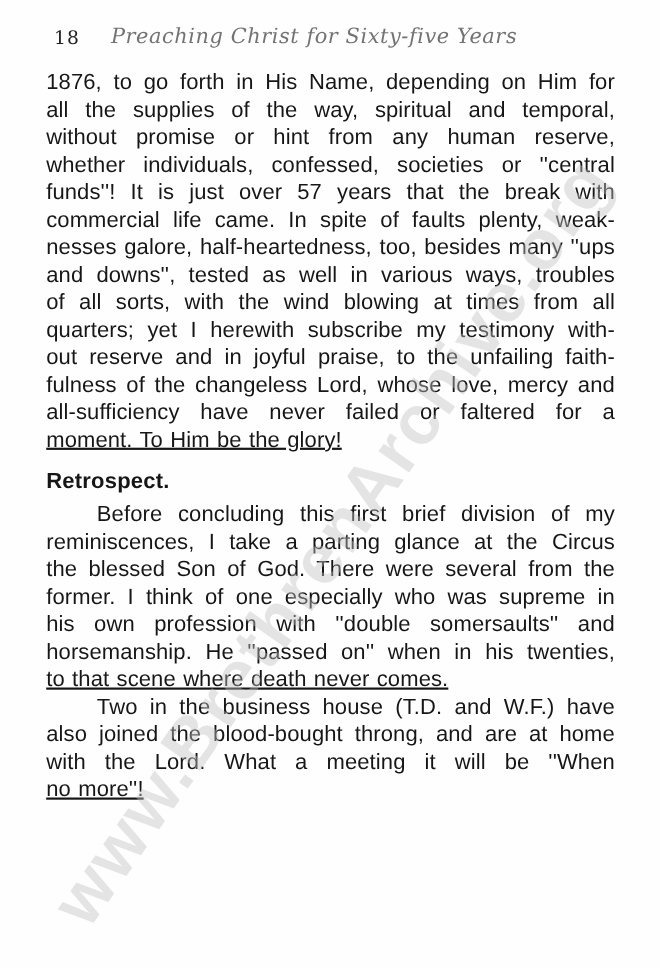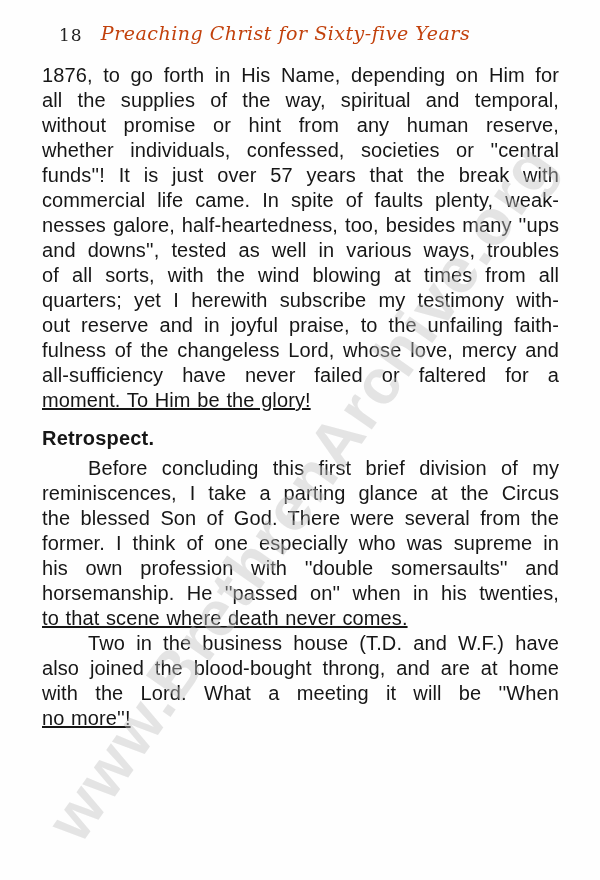--- a/index.html
+++ b/index.html
@@ -20,30 +20,30 @@
     left: 42px; top: 22px;
     width: 517px;
   }
   .header {
     position: relative;
     height: 24px;
     margin-bottom: 17px;
     font-family: "DejaVu Serif", serif;
   }
   .page-number {
-    position: absolute; left: 17px; top: 3px;
+    position: absolute; left: 7px; top: 3px;
     font-size: 17px; letter-spacing: 1px; color: #222;
   }
   .running-title {
     position: absolute; left: 0; right: 30px; top: 0;
     text-align: center;
     font-style: italic;
     font-size: 19px;
     letter-spacing: 0.5px;
-    color: #c2410c;
+    color: #737373;
     white-space: nowrap;
   }
   .text-body { font-size: 20px; }
   .jline {
     line-height: 25px;
     white-space: nowrap;
     text-align: justify;
     text-align-last: justify;
     word-spacing: 1px;
     letter-spacing: 0.1px;

